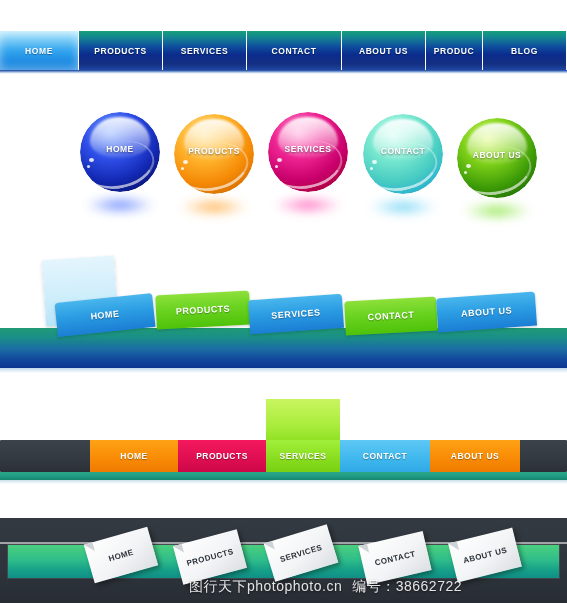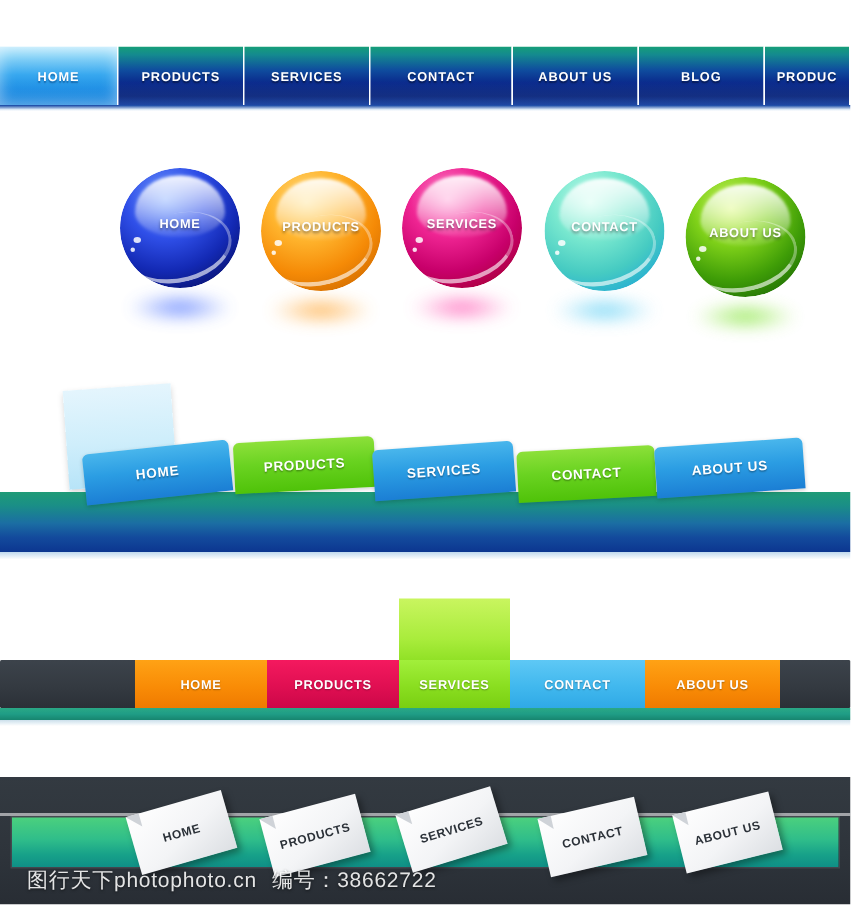--- a/index.html
+++ b/index.html
@@ -190,20 +190,21 @@
   }
 
   
   .watermark{
     position:absolute; left:0; top:575px; width:462px; height:24px;
     display:flex; align-items:center; padding-left:18px;
     color: rgba(255,255,255,.88);
     font-size:14px; letter-spacing:.5px;
     text-shadow: 0 1px 2px rgba(0,0,0,.6);
     pointer-events:none;
+    justify-content:flex-end;
   }
   .watermark .wm-num { margin-left: 10px; }
 </style>
 </head>
 <body>
 
 <div id="stage">
 
   <div class="navbar1" id="navbar1">
       <div class="nb1-item active" style="width: 79px;">
@@ -214,25 +215,25 @@
       </div>
       <div class="nb1-item" style="width: 84px;">
         <span>SERVICES</span>
       </div>
       <div class="nb1-item" style="width: 95px;">
         <span>CONTACT</span>
       </div>
       <div class="nb1-item" style="width: 84px;">
         <span>ABOUT US</span>
       </div>
+      <div class="nb1-item" style="width: 57px;">
+        <span>PRODUC</span>
+      </div>
       <div class="nb1-item" style="width: 84px;">
         <span>BLOG</span>
-      </div>
-      <div class="nb1-item" style="width: 57px;">
-        <span>PRODUC</span>
       </div>
     </div>
   <div class="navbar1-base"></div>
 
   <div class="spheres" id="spheres">
       <div class="sphere-wrap" style="left: 76px; top: 12px;">
         <div class="sphere-shadow sh-blue"></div>
         <div class="sphere s-blue">
           <div class="body"></div>
           <div class="gloss"></div>

